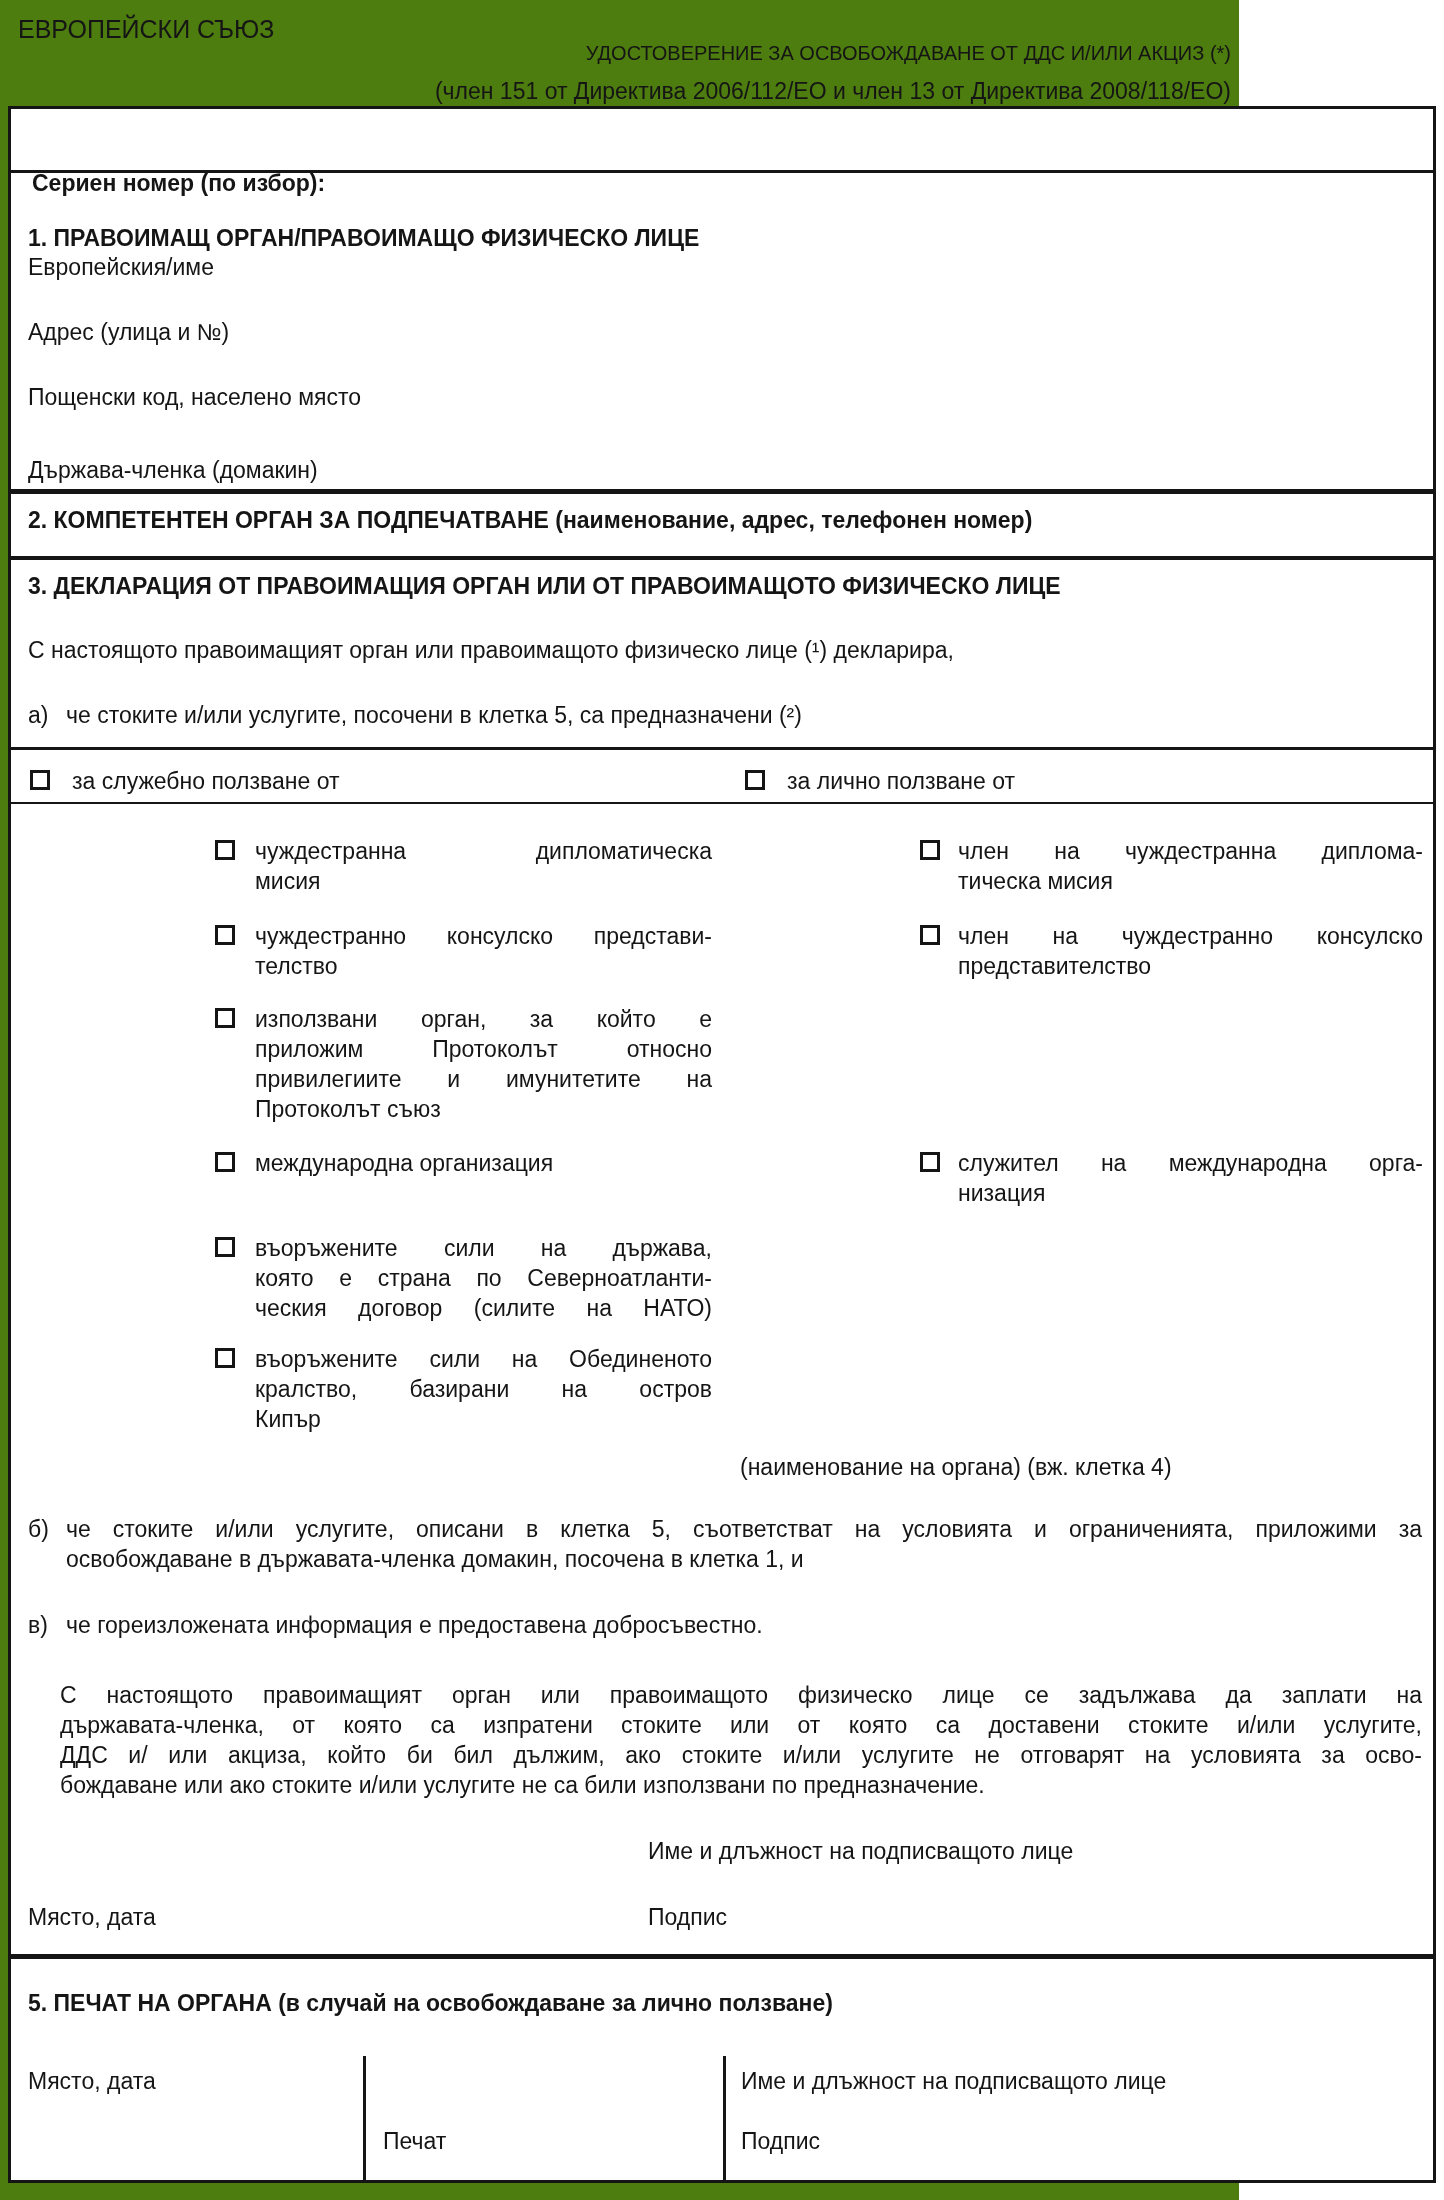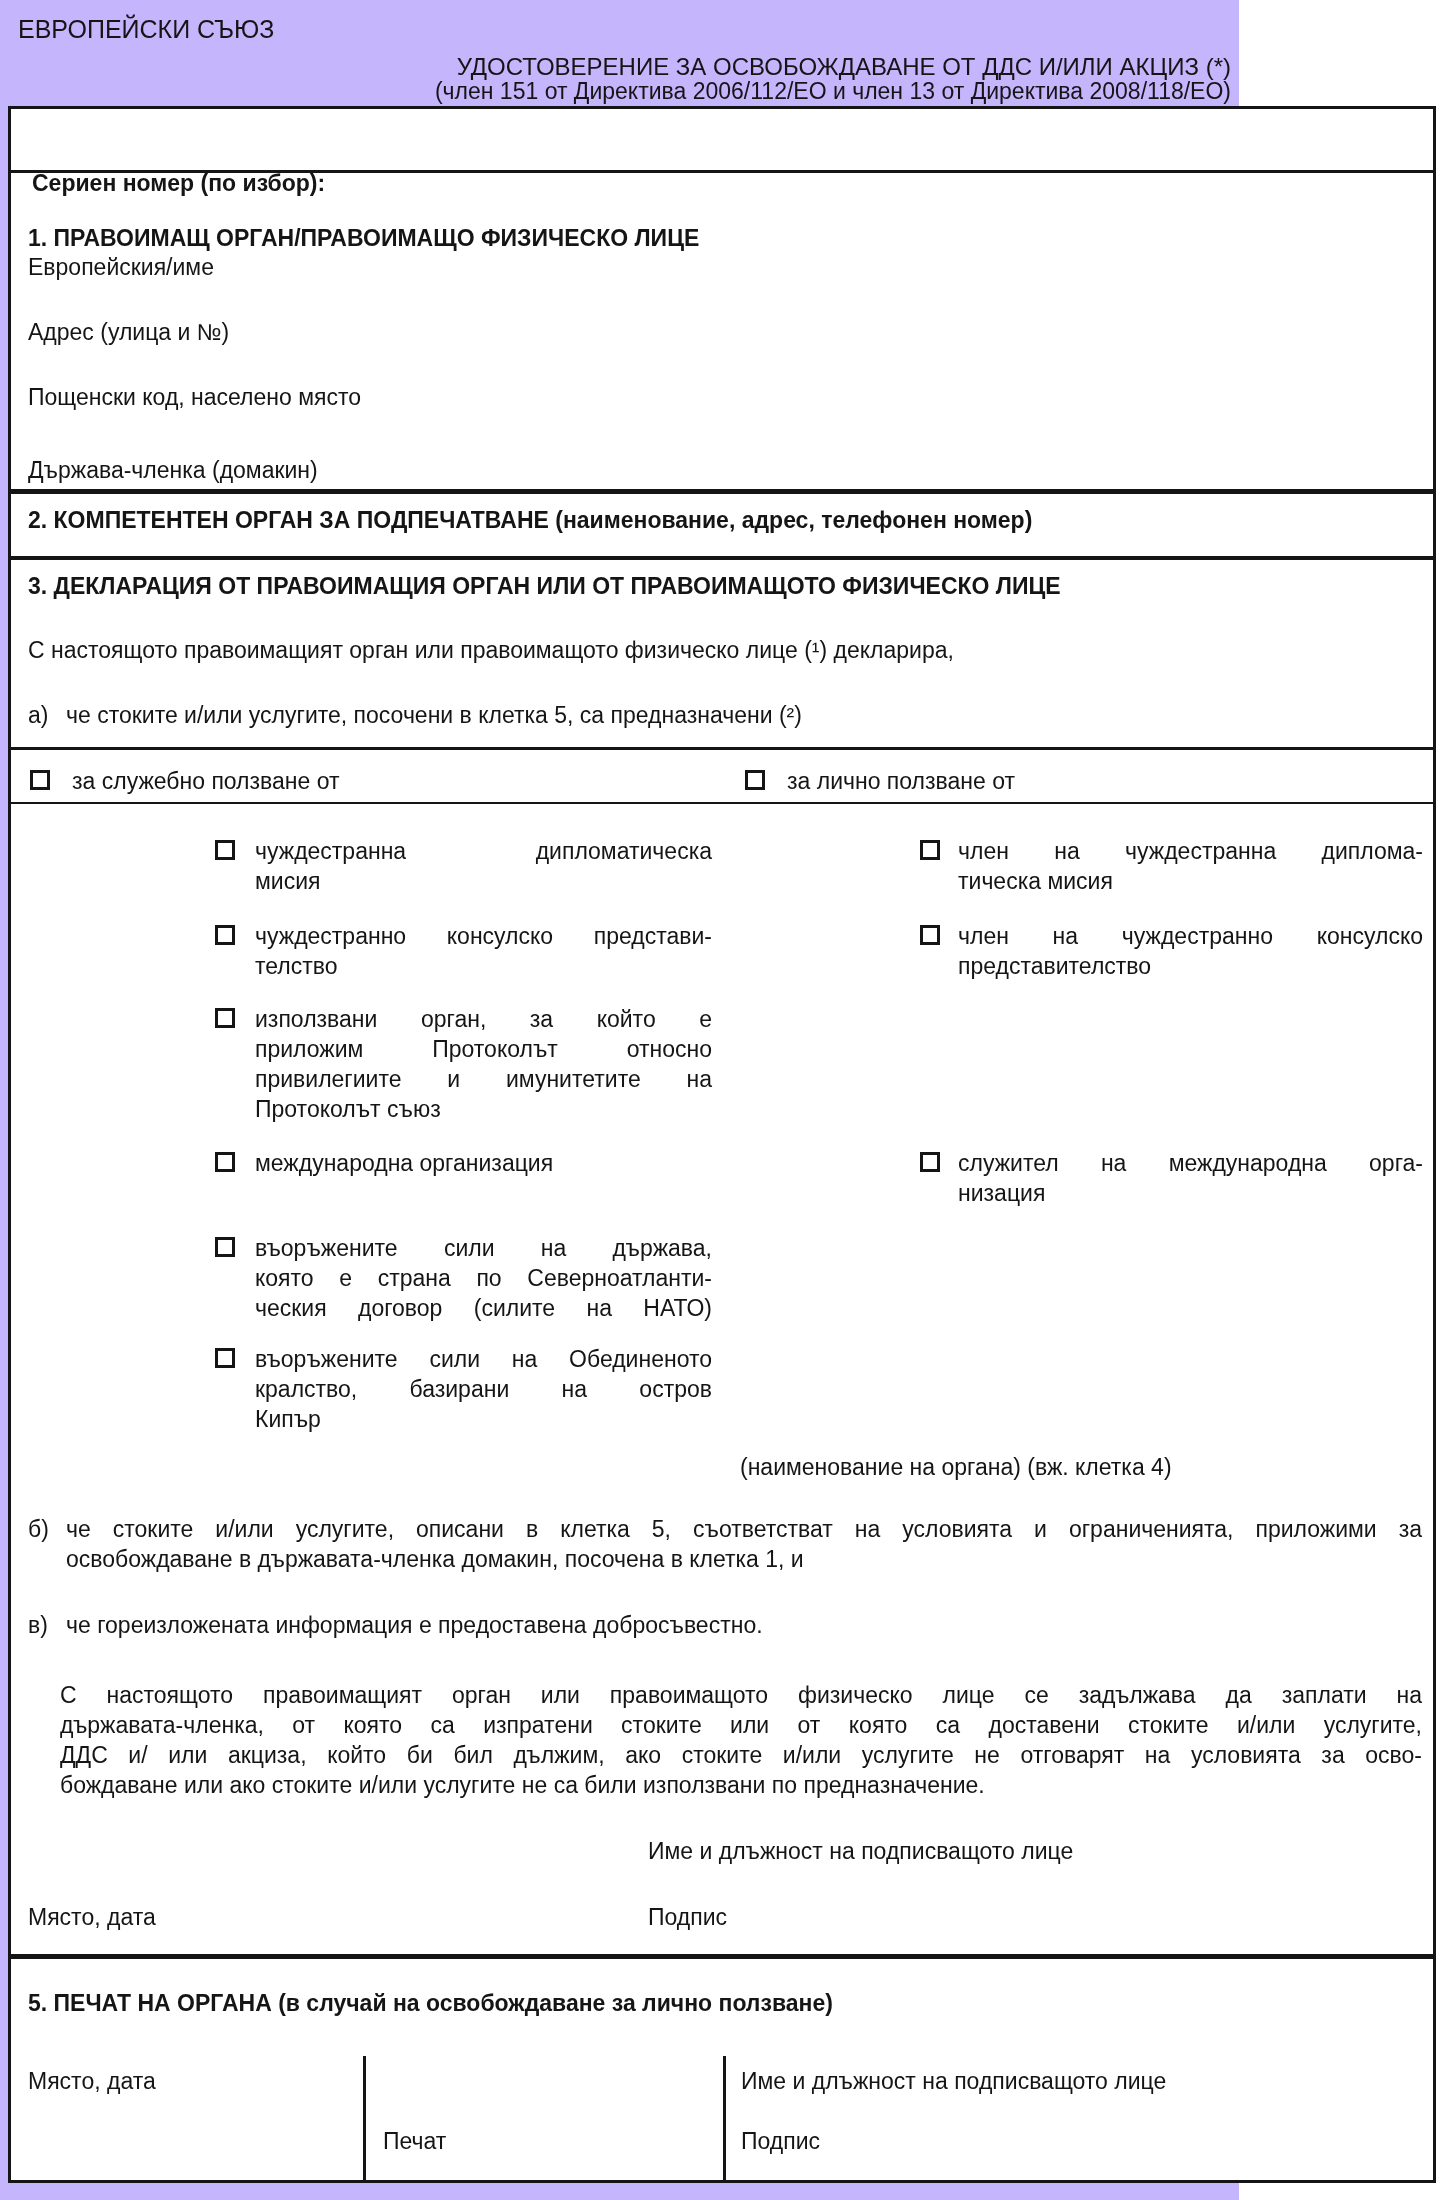--- a/index.html
+++ b/index.html
@@ -1,17 +1,17 @@
 <!DOCTYPE html>
 <html lang="bg"><head>
 <meta charset="utf-8">
 <style>
   html,body { margin:0; padding:0; background:#ffffff; }
   .page {
-    position:relative; width:1239px; height:2200px; background:#c4b5fd;
+    position:relative; width:1239px; height:2200px; background:#4d7c0f;
     font-family:"Liberation Sans", sans-serif; color:#151515;
     font-size:23px; line-height:30px;
   }
   .abs { position:absolute; }
   .bold { font-weight:bold; }
   .right { text-align:right; }
   .box {
     position:absolute; left:8px; top:106px; width:1428px; height:2077px;
     border:3px solid #151515; box-sizing:border-box; background:#ffffff;
   }
@@ -30,21 +30,21 @@
   .item { position:absolute; }
   .iprefix { position:absolute; left:0; top:0; }
   .itext { display:block; padding-left:38px; }
 </style>
 </head>
 <body>
 
 <div class="page">
 
   <div class="abs" style="left:18px; top:14px; font-size:25px;">ЕВРОПЕЙСКИ СЪЮЗ</div>
-  <div class="abs right" style="right:8px; top:52px; width:1000px; font-size:24px;">УДОСТОВЕРЕНИЕ ЗА ОСВОБОЖДАВАНЕ ОТ ДДС И/ИЛИ АКЦИЗ (*)</div>
+  <div class="abs right" style="right:8px; top:38px; width:1000px; font-size:20px;">УДОСТОВЕРЕНИЕ ЗА ОСВОБОЖДАВАНЕ ОТ ДДС И/ИЛИ АКЦИЗ (*)</div>
   <div class="abs right" style="right:8px; top:76px; width:1100px;">(член 151 от Директива 2006/112/ЕО и член 13 от Директива 2008/118/ЕО)</div>
 
   <div class="box"></div>
 
   <div class="hline" style="top:170px; height:3px;"></div>
   <div class="hline" style="top:489px; height:5px;"></div>
   <div class="hline" style="top:556px; height:4px;"></div>
   <div class="hline" style="top:747px; height:3px;"></div>
   <div class="hline" style="top:802px; height:2px;"></div>
   <div class="hline" style="top:1954px; height:5px;"></div>

